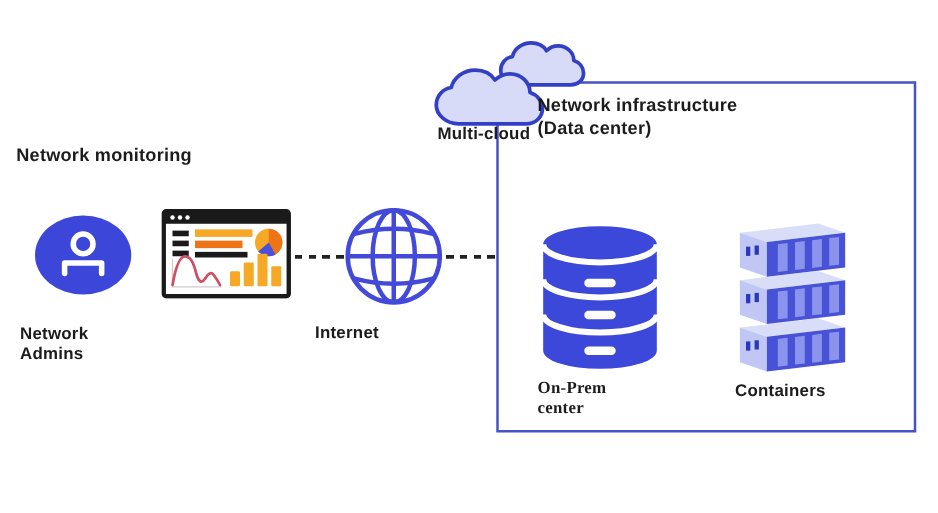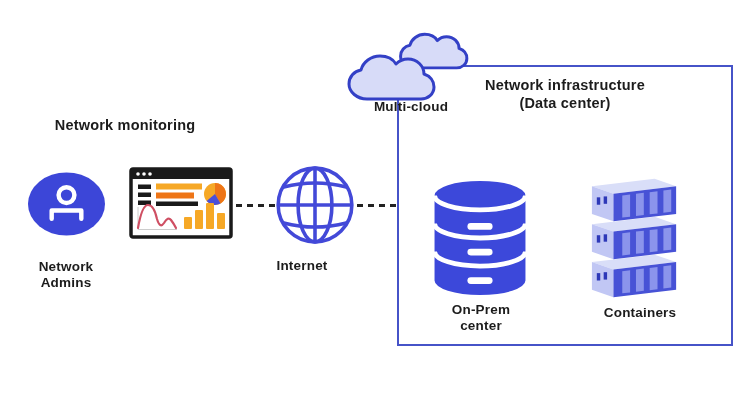--- a/index.html
+++ b/index.html
@@ -10,41 +10,41 @@
     --ctr_long:#4752d6; --ctr_stripe:#8b94ec; --ctr_end:#c1c7f4; --ctr_top:#d9def8;
     --ctr_mark:#2d38b8; --db_blue:#3c48da;
   }
   html,body{margin:0;padding:0;background:#fff;}
   #canvas{
     position:relative; width:750px; height:410px; background:#fff; overflow:hidden;
     font-family:"Liberation Sans", sans-serif;
   }
   .abs{position:absolute;}
   .lbl{
-    position:absolute; text-align:center; font-weight:700; font-size:13.5px;
+    position:absolute; text-align:left; font-weight:700; font-size:13.5px;
     line-height:1.22; color:var(--ink); letter-spacing:.2px;
   }
   .lbl-lg{font-size:14.5px;}
   .dc-box{
     position:absolute; left:397px; top:65px; width:336px; height:281px;
     border:2.5px solid var(--box_border); box-sizing:border-box; background:transparent;
     z-index:1;
   }
   .connector{
     position:absolute; left:236px; top:204px; width:161px; height:2.5px; z-index:1;
     background:repeating-linear-gradient(90deg, var(--dash_line) 0 6px, transparent 6px 11px);
   }
   .z2{z-index:2;} .z3{z-index:3;} .z4{z-index:4;}
 </style>
 </head>
 <body>
 
 <div id="canvas">
 
-  <div class="lbl lbl-lg z4" style="left:25px; top:117px; width:200px;">Network monitoring</div>
+  <div class="lbl lbl-lg z4" style="left:13px; top:117px; width:200px;">Network monitoring</div>
 
   <div class="connector"></div>
 
   <div class="dc-box"></div>
 
   <div class="lbl lbl-lg z4" style="left:430px; top:77px; width:270px;">
     <span>Network infrastructure</span><br>
     <span>(Data center)</span>
   </div>
 
@@ -103,21 +103,21 @@
 
   <svg class="abs z2" style="left:431px; top:179px;" width="98" height="118" viewBox="0 0 100 122">
     <path d="M3,17 A47,15 0 0 1 97,17 L97,105 A47,15 0 0 1 3,105 Z" style="fill:var(--db_blue)"></path>
     <path d="M3,17 A47,15 0 0 0 97,17" fill="none" stroke="#ffffff" stroke-width="5"></path>
     <path d="M3,46 A47,15 0 0 0 97,46" fill="none" stroke="#ffffff" stroke-width="5"></path>
     <path d="M3,75 A47,15 0 0 0 97,75" fill="none" stroke="#ffffff" stroke-width="5"></path>
     <rect x="37" y="45.5" width="26" height="7" rx="3.5" fill="#ffffff"></rect>
     <rect x="37" y="72" width="26" height="7" rx="3.5" fill="#ffffff"></rect>
     <rect x="37" y="101.5" width="26" height="7" rx="3.5" fill="#ffffff"></rect>
   </svg>
-  <div class="lbl z4" style="left:430px; top:302px; width:102px;">
+  <div class="lbl z4" style="left:430px; top:302px; width:102px;font-family:Liberation Serif, serif;">
     <span>On-Prem</span><br>
     <span>center</span>
   </div>
 
   <svg class="abs z2" style="left:588px; top:177px;" width="94" height="122" viewBox="0 0 96 132" preserveAspectRatio="none">
     <g transform="translate(0,82)">
       <polygon points="26,18 90,10 68,2 4,10" style="fill:var(--ctr_top)"></polygon>
       <polygon points="26,48 4,40 4,10 26,18" style="fill:var(--ctr_end)"></polygon>
       <polygon points="26,48 90,40 90,10 26,18" style="fill:var(--ctr_long)"></polygon>
       <polygon points="35,19.9 43,18.9 43,42.9 35,43.9" style="fill:var(--ctr_stripe)"></polygon>

